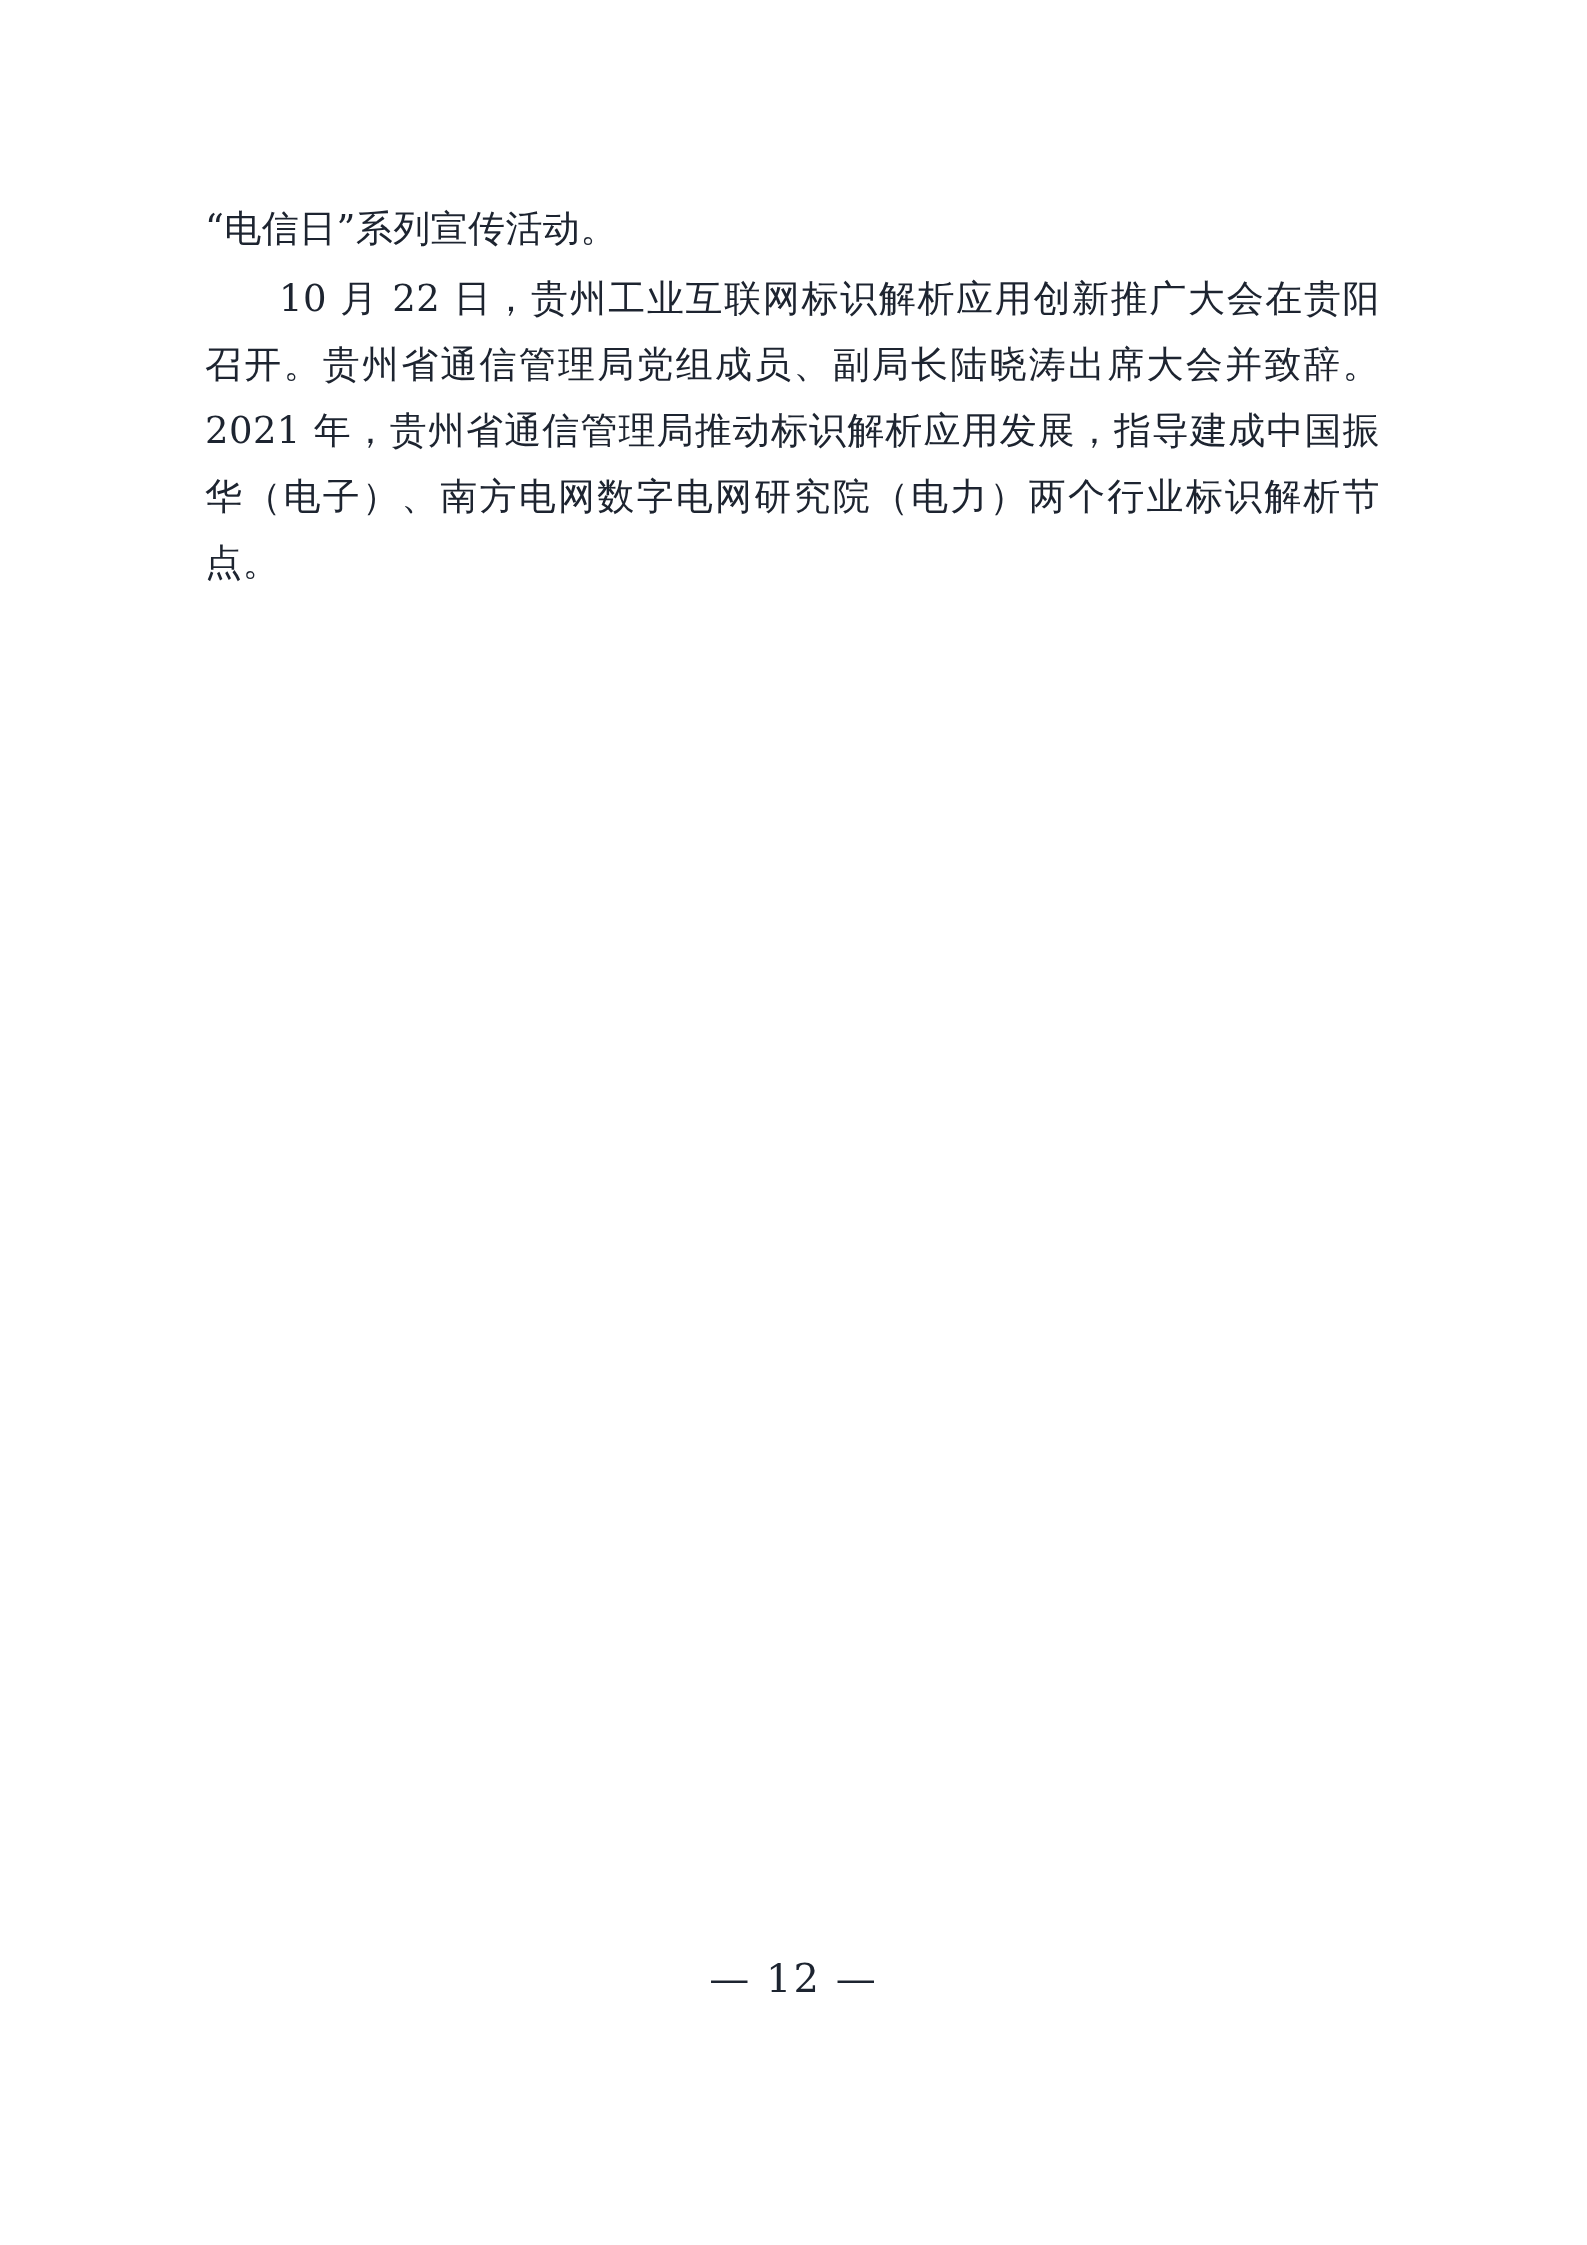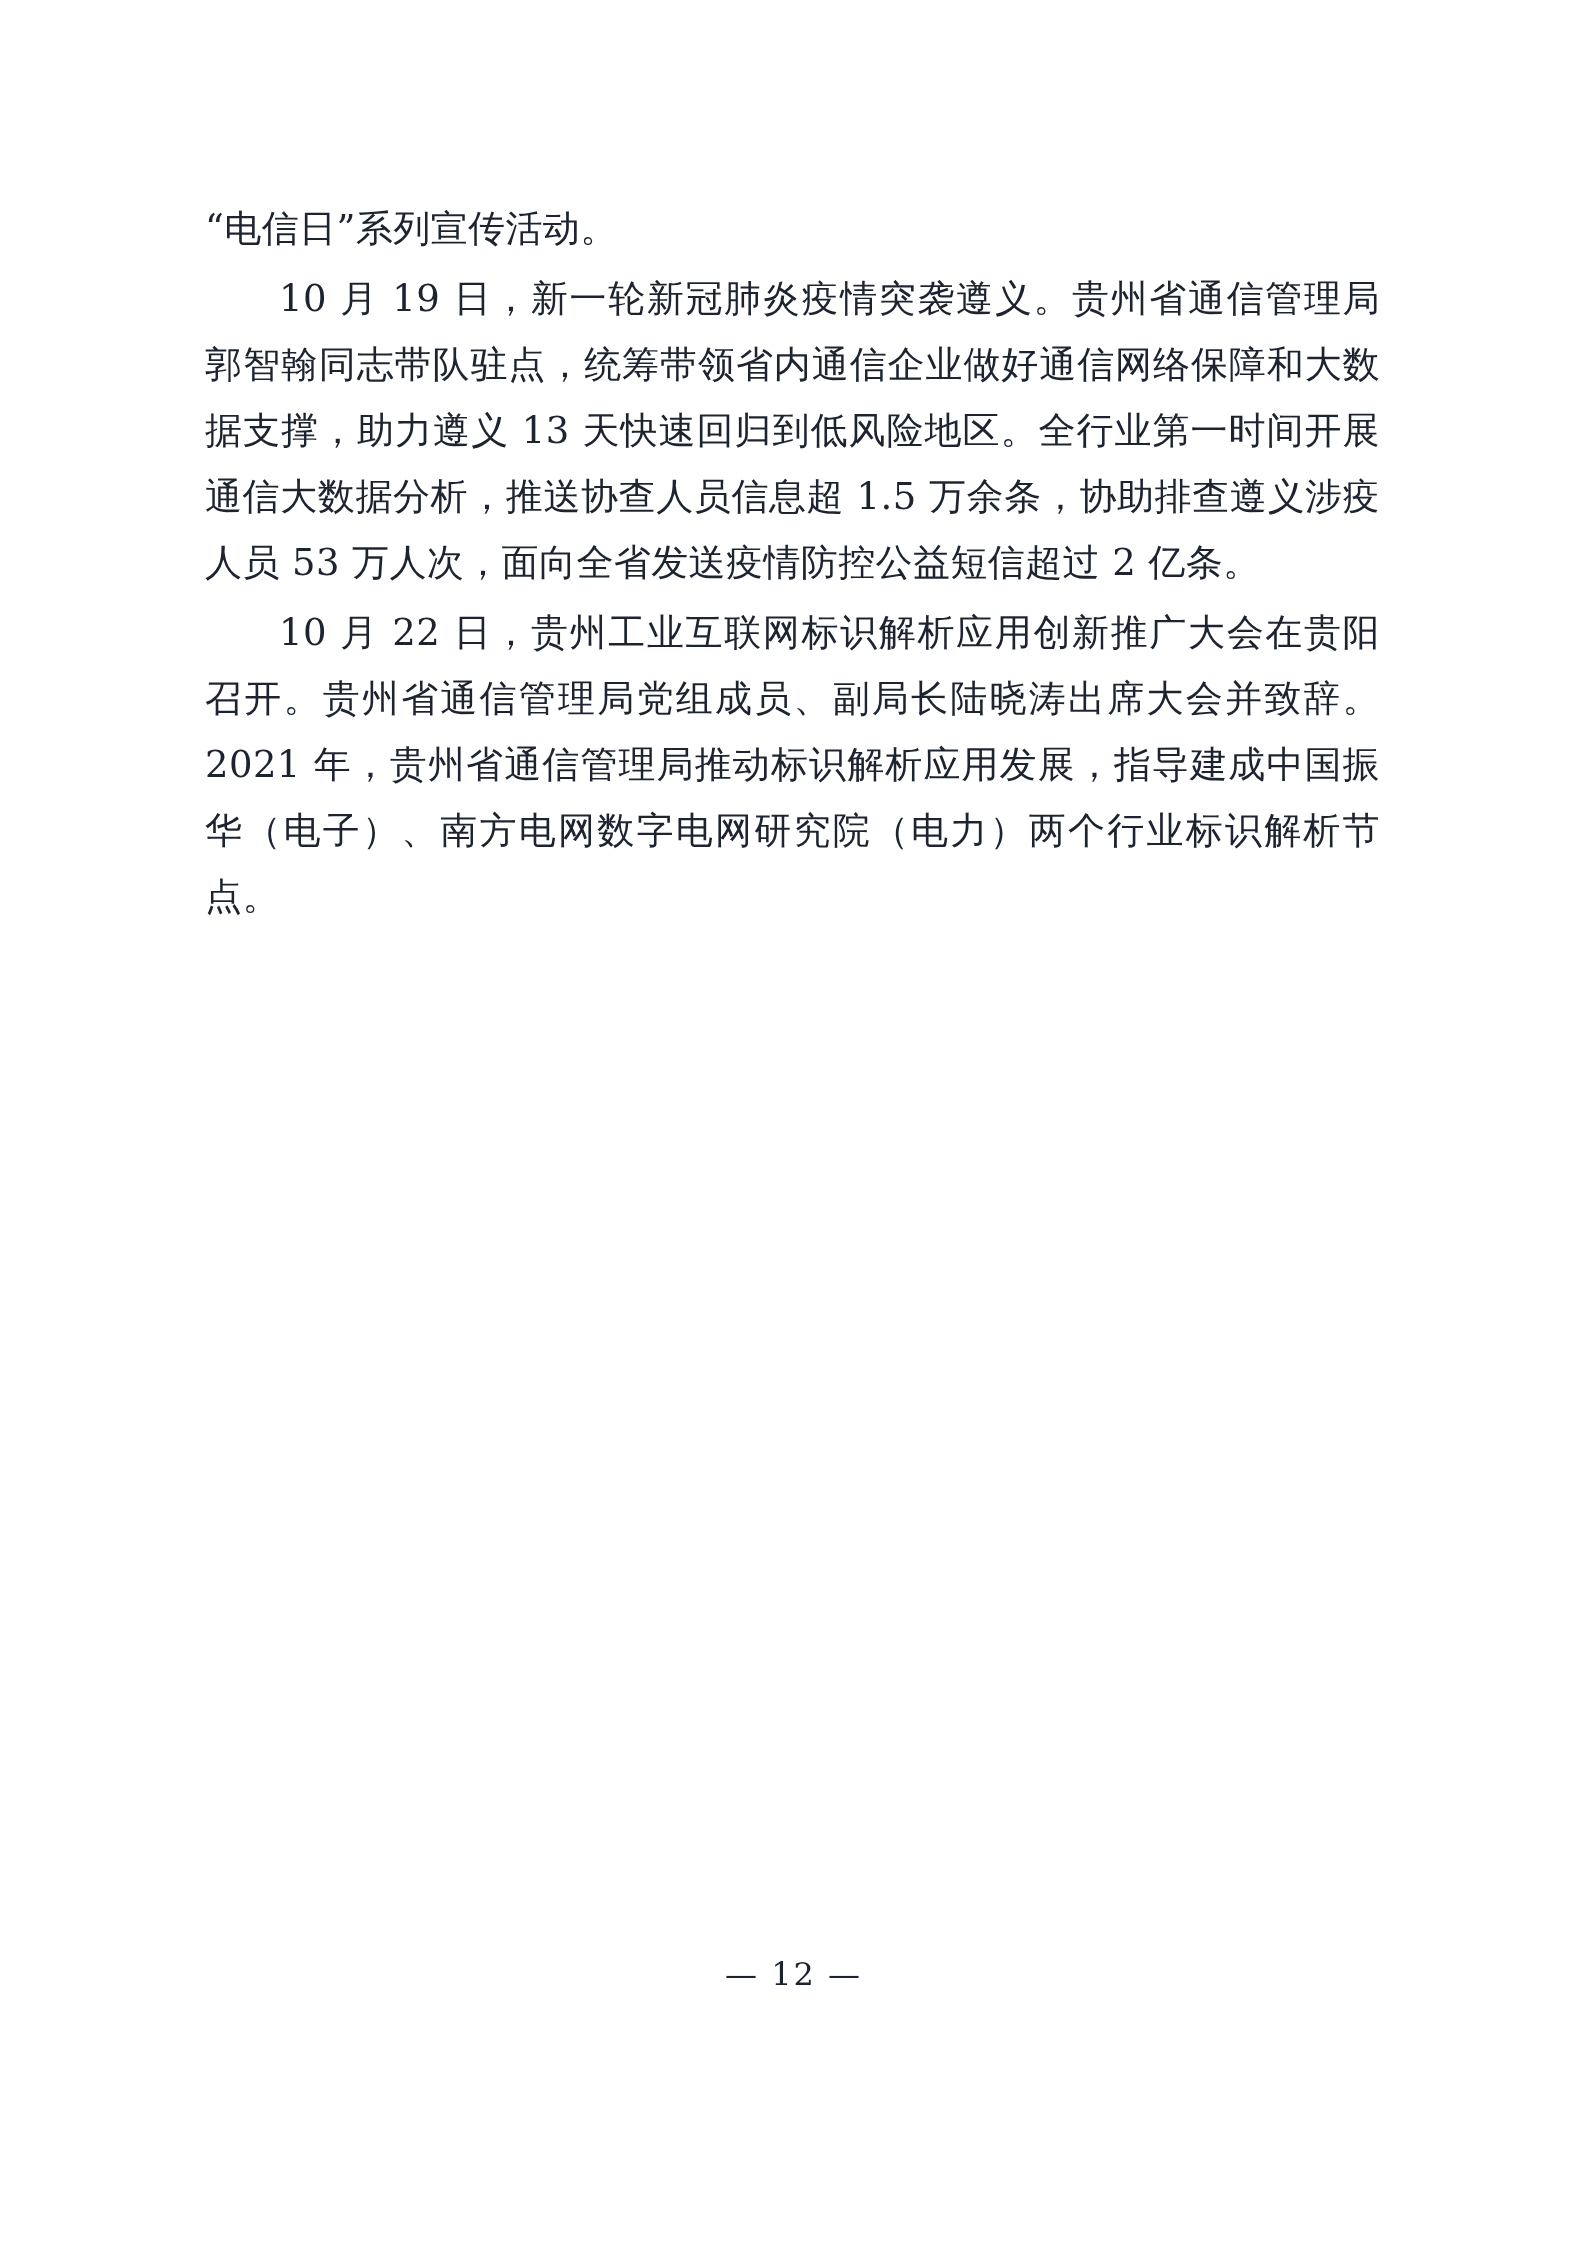--- a/index.html
+++ b/index.html
@@ -36,34 +36,33 @@
   .para.indent {
     text-indent: 2em;
   }
   .footer {
     position: absolute;
     left: 0;
     top: 1955px;
     width: 100%;
     text-align: center;
     font-family: "DejaVu Serif", "Liberation Serif", serif;
-    font-size: 32px;
+    font-size: 40px;
     color: #1d2430;
     letter-spacing: 2px;
   }
   .page-number-wrap {
     display: inline-block;
     padding-left: 0px;
   }
 </style>
 </head>
 <body>
 
 <div class="page">
   <div class="content">
     <p class="para">“电信日”系列宣传活动。</p>
-    <p class="para indent">10 月 19 日，新一轮新冠肺炎疫情突袭遵义。贵州省通信管理局郭智翰同志带队驻点，统筹带领省内通信企业做好通信网络保障和大数据支撑，助力遵义 13 天快速回归到低风险地区。全行业第一时间开展通信大数据分析，推送协查人员信息超 1.5 万余条，协助排查遵义涉疫人员 53 万人次，面向全省发送疫情防控公益短信超过 2 亿条。</p>
     <p class="para indent">10 月 22 日，贵州工业互联网标识解析应用创新推广大会在贵阳召开。贵州省通信管理局党组成员、副局长陆晓涛出席大会并致辞。2021 年，贵州省通信管理局推动标识解析应用发展，指导建成中国振华（电子）、南方电网数字电网研究院（电力）两个行业标识解析节点。</p>
   </div>
   <div class="footer">
     <span class="page-number-wrap">— 12 —</span>
   </div>
 </div>
 
 </body></html>

